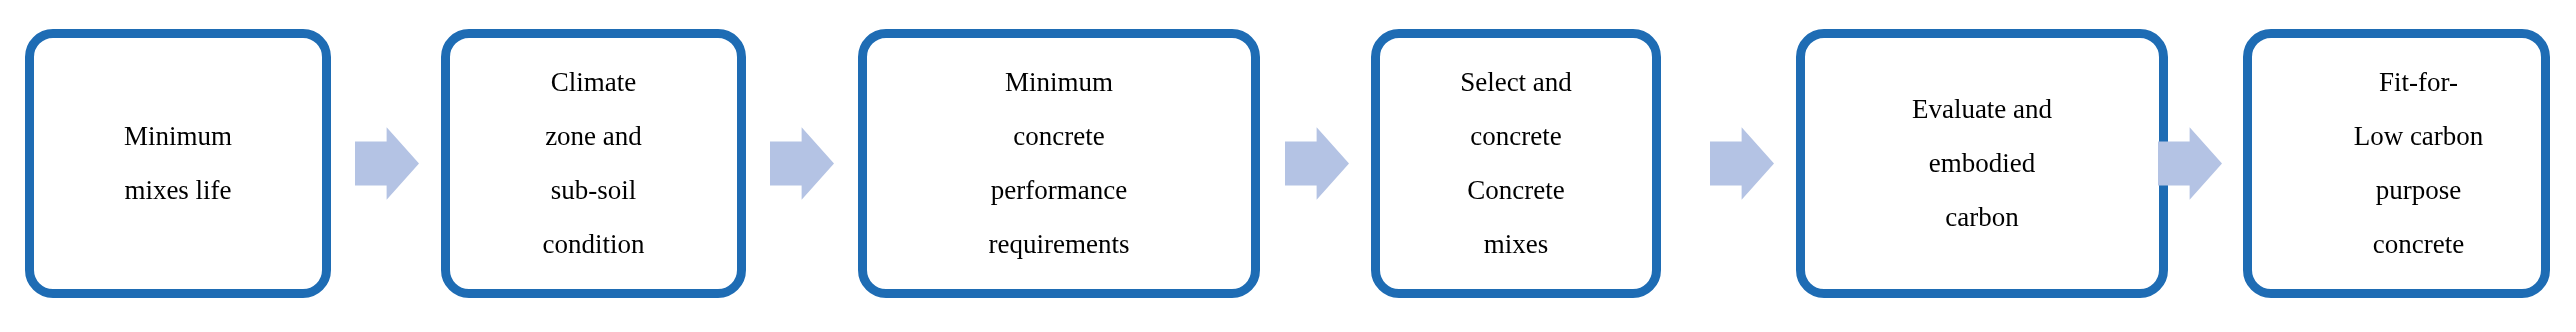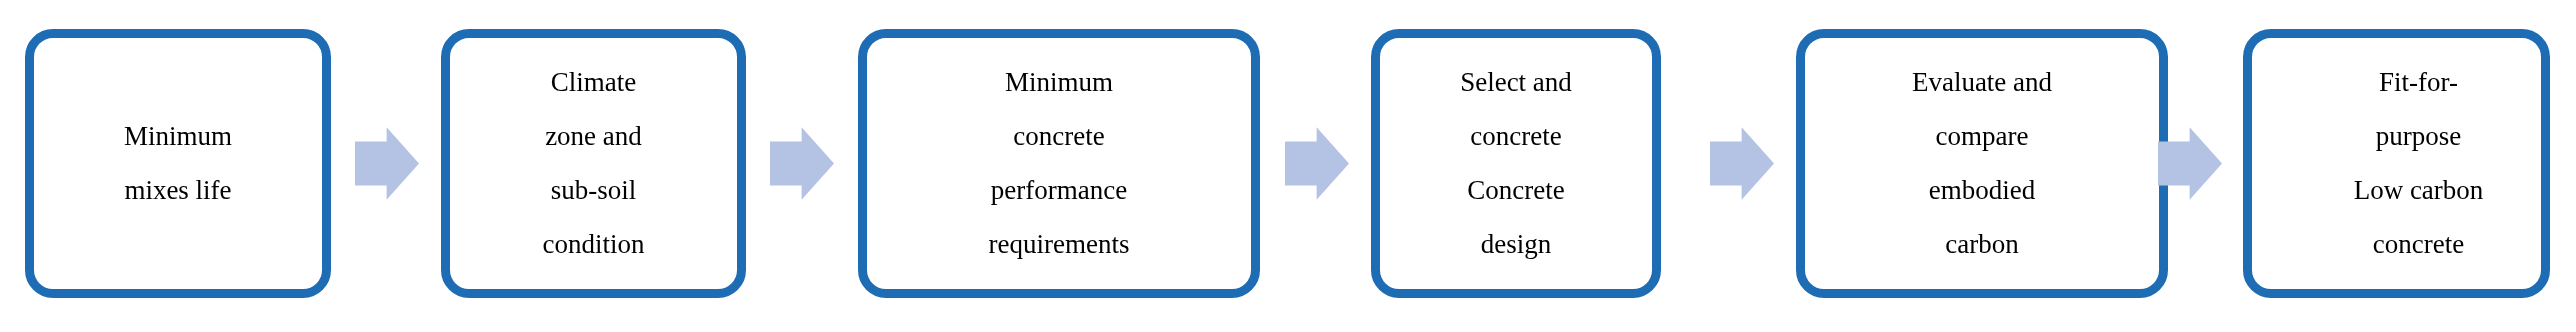--- a/index.html
+++ b/index.html
@@ -92,39 +92,38 @@
   </div>
 
   <svg class="flow-arrow a3" viewBox="0 0 83 94" xmlns="http://www.w3.org/2000/svg">
     <polygon points="0,18.5 41,18.5 41,0 83,47 41,94 41,75.5 0,75.5" fill="#B4C3E4"></polygon>
   </svg>
 
   <div class="flow-box b4">
     <div class="line">Select and</div>
     <div class="line">concrete</div>
     <div class="line">Concrete</div>
-    <div class="line">design</div>
+    <div class="line">mixes</div>
   </div>
 
   <svg class="flow-arrow a4" viewBox="0 0 83 94" xmlns="http://www.w3.org/2000/svg">
     <polygon points="0,18.5 41,18.5 41,0 83,47 41,94 41,75.5 0,75.5" fill="#B4C3E4"></polygon>
   </svg>
 
   <div class="flow-box b5">
     <div class="line">Evaluate and</div>
-    <div class="line">compare</div>
     <div class="line">embodied</div>
     <div class="line">carbon</div>
   </div>
 
   <svg class="flow-arrow a5" viewBox="0 0 83 94" xmlns="http://www.w3.org/2000/svg">
     <polygon points="0,18.5 41,18.5 41,0 83,47 41,94 41,75.5 0,75.5" fill="#B4C3E4"></polygon>
   </svg>
 
   <div class="flow-box b6">
     <div class="line">Fit-for-</div>
+    <div class="line">Low carbon</div>
     <div class="line">purpose</div>
-    <div class="line">Low carbon</div>
     <div class="line">concrete</div>
   </div>
 
 </div>
 
 
 </body></html>

